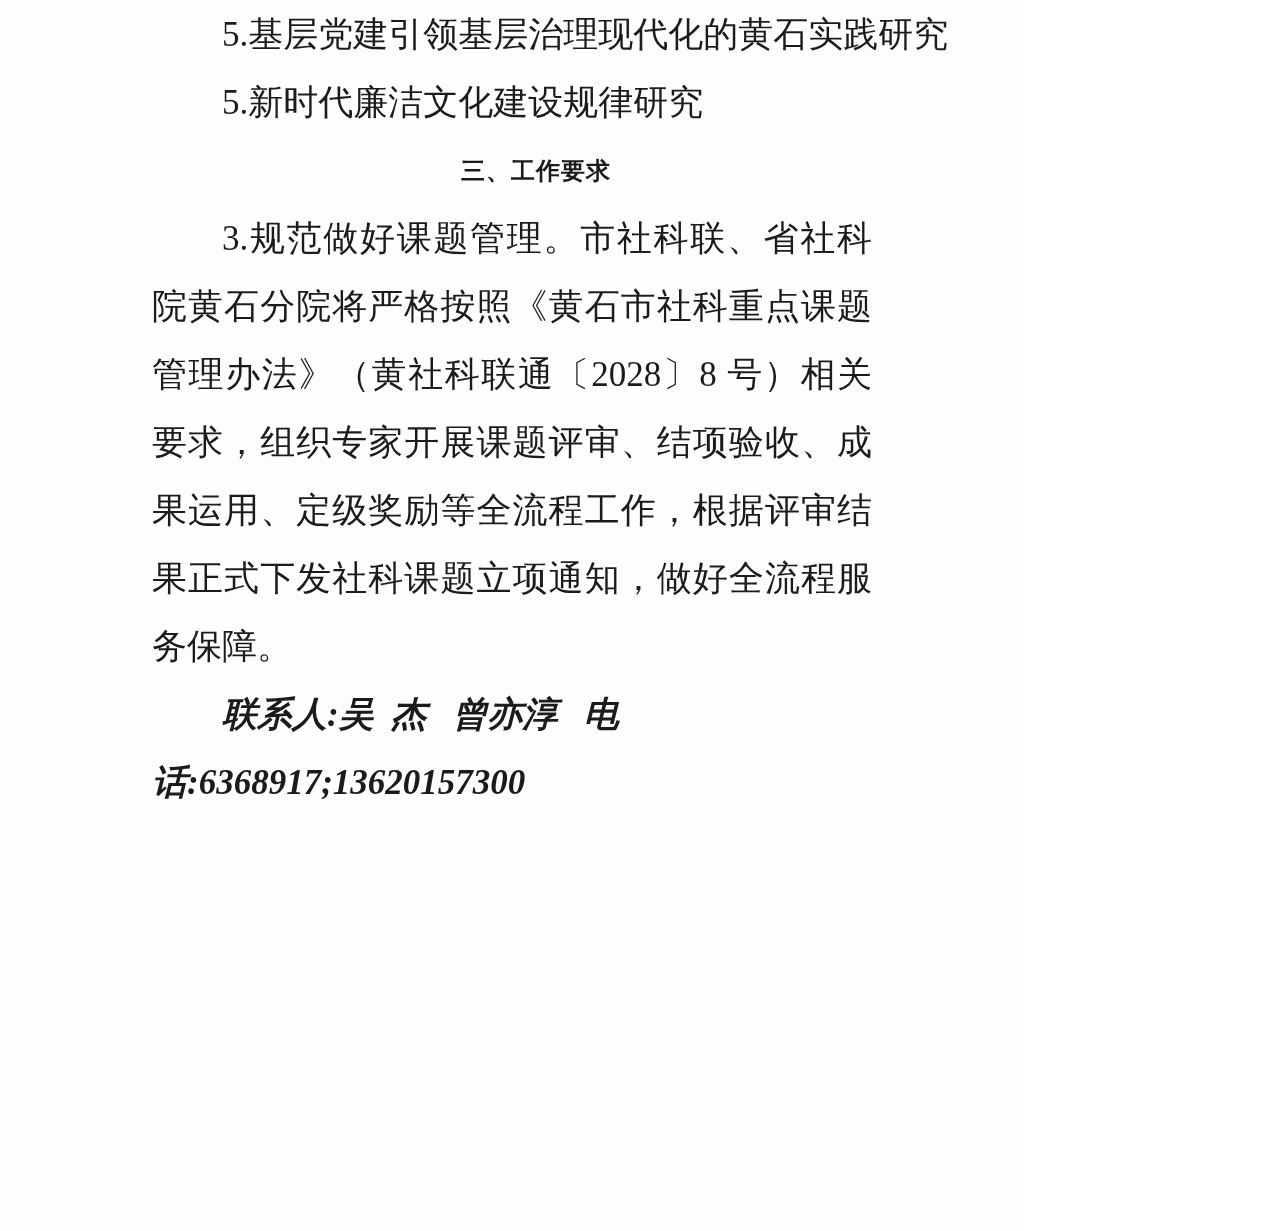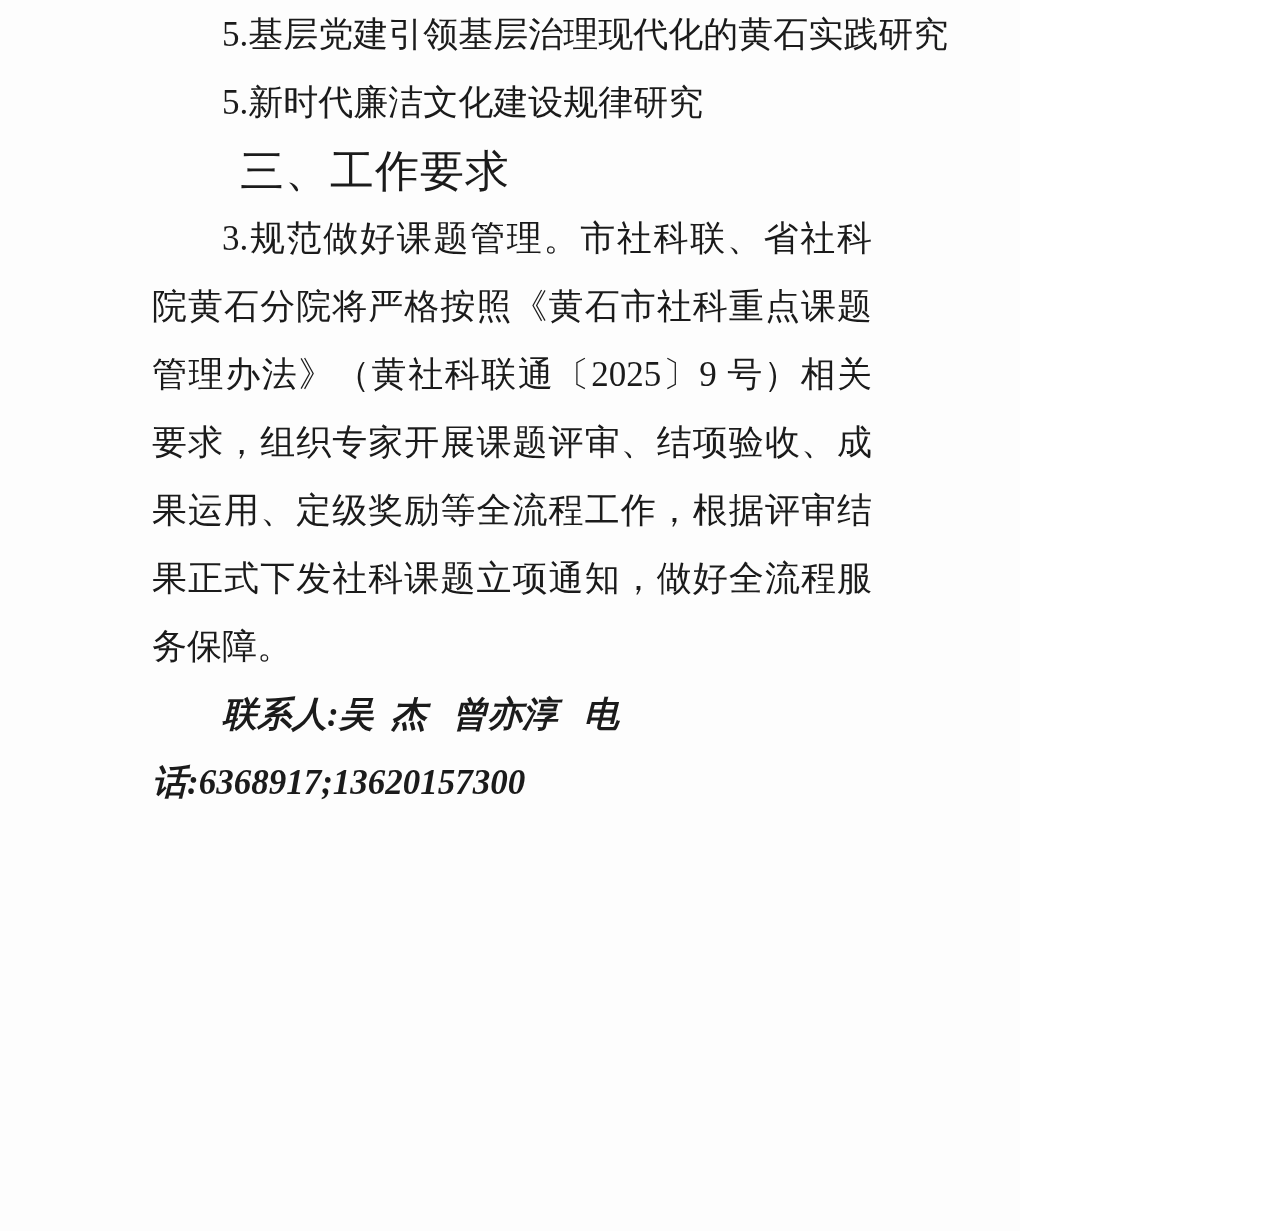--- a/index.html
+++ b/index.html
@@ -22,24 +22,25 @@
   }
   .topic-line {
     margin: 0;
     text-indent: 2em;
     white-space: nowrap;
   }
   .section-heading {
     margin: 0;
     text-indent: 2em;
     font-family: "Liberation Sans", "DejaVu Sans", sans-serif;
-    font-weight: normal;
-    font-size: 44px;
+    font-weight: bold;
+    font-size: 24px;
     line-height: 68px;
     letter-spacing: 1px;
+    text-align: center;
   }
   .para {
     margin: 0;
     text-indent: 2em;
     text-align: justify;
     text-justify: inter-ideograph;
   }
   .contact-line {
     margin: 0;
     text-indent: 2em;
@@ -54,17 +55,17 @@
 <div class="page" style="background: rgb(253, 253, 253); color: rgb(27, 27, 27);">
 
   <p class="topic-line">5.基层党建引领基层治理现代化的黄石实践研究</p>
 
   <p class="topic-line">5.新时代廉洁文化建设规律研究</p>
 
   <h2 class="section-heading">三、工作要求</h2>
 
 
 
-  <p class="para">3.规范做好课题管理。市社科联、省社科院黄石分院将严格按照《黄石市社科重点课题管理办法》（黄社科联通〔2025〕9 号）相关要求，组织专家开展课题评审、结项验收、成果运用、定级奖励等全流程工作，根据评审结果正式下发社科课题立项通知，做好全流程服务保障。</p>
+  <p class="para">3.规范做好课题管理。市社科联、省社科院黄石分院将严格按照《黄石市社科重点课题管理办法》（黄社科联通〔2028〕8 号）相关要求，组织专家开展课题评审、结项验收、成果运用、定级奖励等全流程工作，根据评审结果正式下发社科课题立项通知，做好全流程服务保障。</p>
 
   <p class="contact-line">联系人:吴  杰   曾亦淳   电话:6368917;13620157300</p>
 
 </div>
 
 </body></html>

